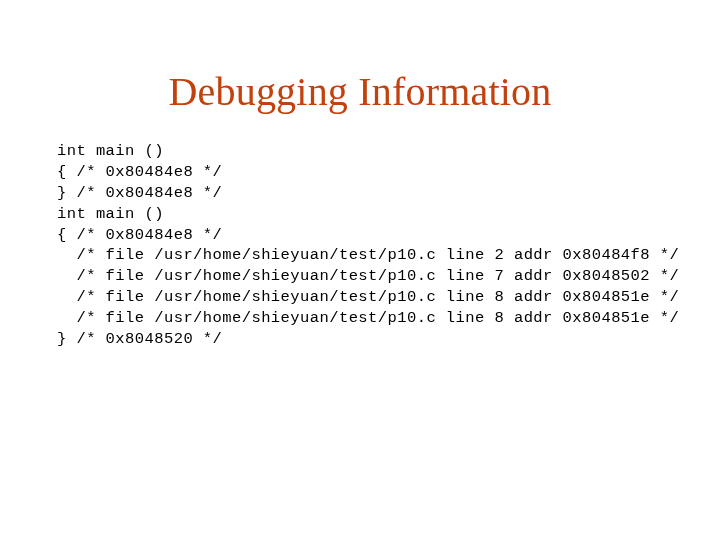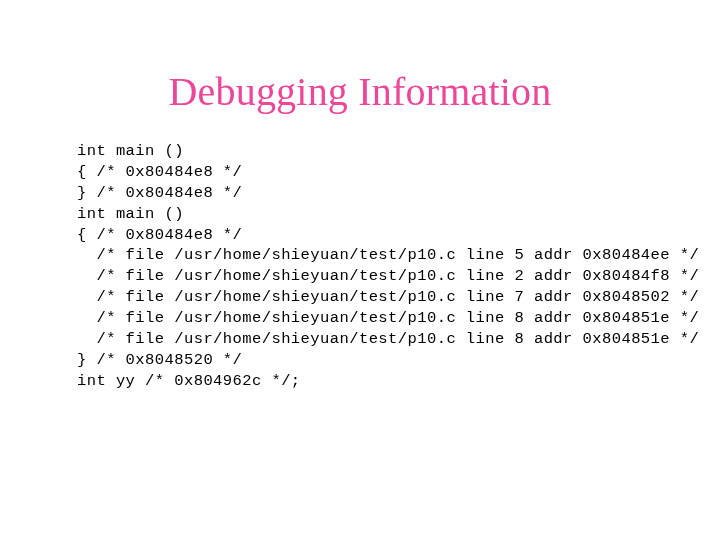--- a/index.html
+++ b/index.html
@@ -24,58 +24,55 @@
   #slide-title {
     position: absolute;
     left: 0;
     top: 68px;
     width: 720px;
     text-align: center;
     font-family: "Liberation Serif", "DejaVu Serif", serif;
     font-size: 40px;
     line-height: 48px;
     font-weight: normal;
-    color: #ec4899;
+    color: #c2410c;
     letter-spacing: 0.2px;
     white-space: nowrap;
   }
 
   #code-block {
     position: absolute;
     left: 57px;
     top: 141px;
     width: 650px;
   }
 
   .code-line {
     font-family: "Liberation Mono", "DejaVu Sans Mono", monospace;
     font-size: 15.5px;
     line-height: 20.9px;
     color: #000000;
     white-space: pre;
     letter-spacing: 0.42px;
     height: 20.9px;
-    margin-left: 20px;
   }
 </style>
 </head>
 <body>
 
 <div id="slide">
 
   <div id="slide-title">Debugging Information</div>
 
   <div id="code-block">
     <div class="code-line">int main ()</div>
     <div class="code-line">{ /* 0x80484e8 */</div>
     <div class="code-line">} /* 0x80484e8 */</div>
     <div class="code-line">int main ()</div>
     <div class="code-line">{ /* 0x80484e8 */</div>
-    <div class="code-line">  /* file /usr/home/shieyuan/test/p10.c line 5 addr 0x80484ee */</div>
     <div class="code-line">  /* file /usr/home/shieyuan/test/p10.c line 2 addr 0x80484f8 */</div>
     <div class="code-line">  /* file /usr/home/shieyuan/test/p10.c line 7 addr 0x8048502 */</div>
     <div class="code-line">  /* file /usr/home/shieyuan/test/p10.c line 8 addr 0x804851e */</div>
     <div class="code-line">  /* file /usr/home/shieyuan/test/p10.c line 8 addr 0x804851e */</div>
     <div class="code-line">} /* 0x8048520 */</div>
-    <div class="code-line">int yy /* 0x804962c */;</div>
   </div>
 
 </div>
 
 </body></html>

